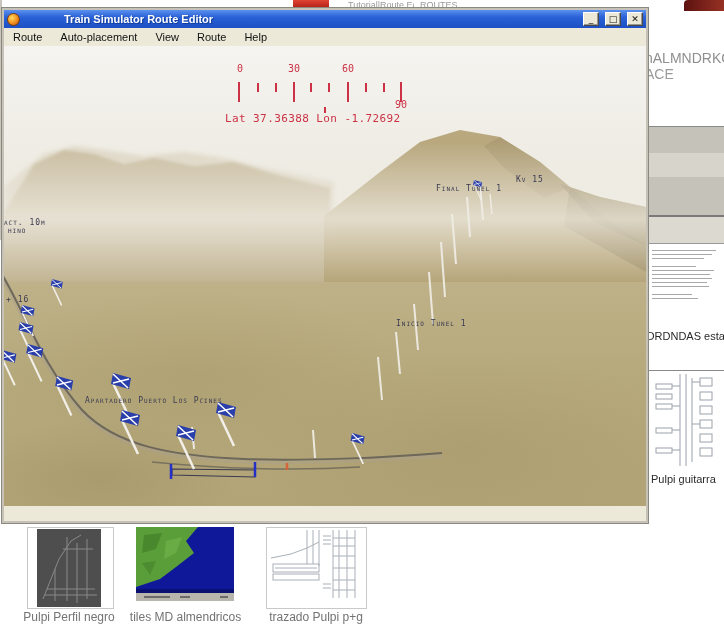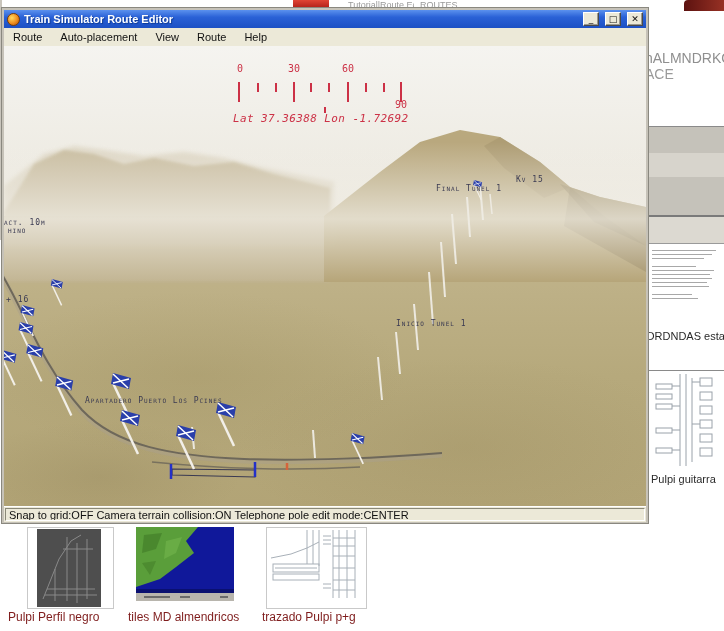--- a/index.html
+++ b/index.html
@@ -16,33 +16,33 @@
   
   .rp-text{position:absolute;left:645px;font-size:14px;color:#8f8f8f;white-space:nowrap;overflow:hidden;width:79px;}
   .rp-band{position:absolute;left:648px;width:76px;}
   .rp-label{position:absolute;font-size:11px;color:#2a2a2a;white-space:nowrap;}
   .doc-preview{left:650px;top:246px;width:70px;height:80px;background:#fff;}
   .dl{height:1px;background:#a8a8a8;margin:0 0 3px 2px;}
   .rthumb{left:650px;top:372px;width:74px;height:96px;background:#fff;}
 
   
   .thumb-card{position:absolute;background:#fff;border:1px solid #c9c9c9;}
-  .thumb-label{position:absolute;font-size:12px;color:#7f1d1d;white-space:nowrap;}
+  .thumb-label{position:absolute;font-size:12px;color:#737373;text-align:center;white-space:nowrap;}
 
   
   .win{left:2px;top:8px;width:646px;height:515px;background:#ece9d8;border:2px solid #c6c2b8;
        box-sizing:border-box;box-shadow:0 0 0 1px #8a887f;}
   .titlebar{position:absolute;left:0;top:0;width:642px;height:18px;
             background:linear-gradient(180deg,#5b91ee,#2a61d6 40%,#1c50c4);
             display:flex;align-items:center;padding:0 3px;box-sizing:border-box;gap:4px;}
   .app-icon{width:13px;height:13px;border-radius:50%;
             background:radial-gradient(circle at 35% 35%,#ffd95e,#ef8d1e 55%,#a34d06);
             border:1px solid #7a3c05;box-sizing:border-box;flex:0 0 auto;}
   .title{color:#fff;font-weight:bold;font-size:11px;text-shadow:1px 1px 1px #0e3a94;flex:1 1 auto;
-         white-space:nowrap;overflow:hidden;}
+         white-space:nowrap;overflow:hidden;margin-left:40px;}
   .winbtn{width:16px;height:14px;background:#ece9d8;border:1px solid #4a4a4a;
           border-top-color:#fff;border-left-color:#fff;box-shadow:inset -1px -1px 0 #9a9890;
           font-size:9px;line-height:12px;text-align:center;color:#111;margin-left:2px;
           font-family:"DejaVu Sans",sans-serif;box-sizing:border-box;}
   .menubar{position:absolute;left:0;top:18px;width:642px;height:18px;background:#ece9d8;
            display:flex;align-items:center;font-size:11px;color:#111;}
   .menu-item{padding:2px 9px 3px 9px;}
 
   .viewport{position:absolute;left:0;top:36px;width:642px;height:460px;overflow:hidden;background:#eceade;}
   .sky{left:0;top:0;width:642px;height:200px;background:linear-gradient(180deg,#f5f4f0,#e9e5da);}
@@ -357,30 +357,27 @@
         <div class="tick" style="left:271px;top:37px;height:9px;background:#cc3146;"></div>
         <div class="tick" style="left:289px;top:36px;height:20px;background:#cc3146;"></div>
         <div class="tick" style="left:306px;top:37px;height:9px;background:#cc3146;"></div>
         <div class="tick" style="left:324px;top:37px;height:9px;background:#cc3146;"></div>
         <div class="tick" style="left:343px;top:36px;height:20px;background:#cc3146;"></div>
         <div class="tick" style="left:361px;top:37px;height:9px;background:#cc3146;"></div>
         <div class="tick" style="left:379px;top:37px;height:9px;background:#cc3146;"></div>
         <div class="tick" style="left:396px;top:36px;height:20px;background:#cc3146;"></div>
         <div class="tick" style="left:320px;top:61px;height:6px;background:#cc3146;"></div>
 
-        <div class="latlon" style="left:229px;color:#cc3146;font-style:italic;">Lat 37.36388 Lon -1.72692</div>
+        <div class="latlon" style="left:221px;color:#cc3146;">Lat 37.36388 Lon -1.72692</div>
       </div>
 
       <div class="slabel" style="left:468px;top:129px;margin-left:44px;">Kv 15</div>
       <div class="slabel" style="left:432px;top:138px;">Final Tunel 1</div>
       <div class="slabel" style="left:392px;top:261px;margin-top:12px;">Inicio Tunel 1</div>
       <div class="slabel" style="left:81px;top:350px;">Apartadero Puerto Los Pcines</div>
       <div class="slabel" style="left:2px;top:249px;">+ 16</div>
       <div class="slabel" style="left:0px;top:172px;">act. 10m</div>
       <div class="slabel" style="left:4px;top:180px;">hino</div>
     </div>
 
-    <div class="statusbar">
-      <div class="statusfield">Snap to grid:OFF Camera terrain collision:ON Telephone pole edit mode:CENTER</div>
-    </div>
   </div>
 
 </div>
 
 </body></html>

